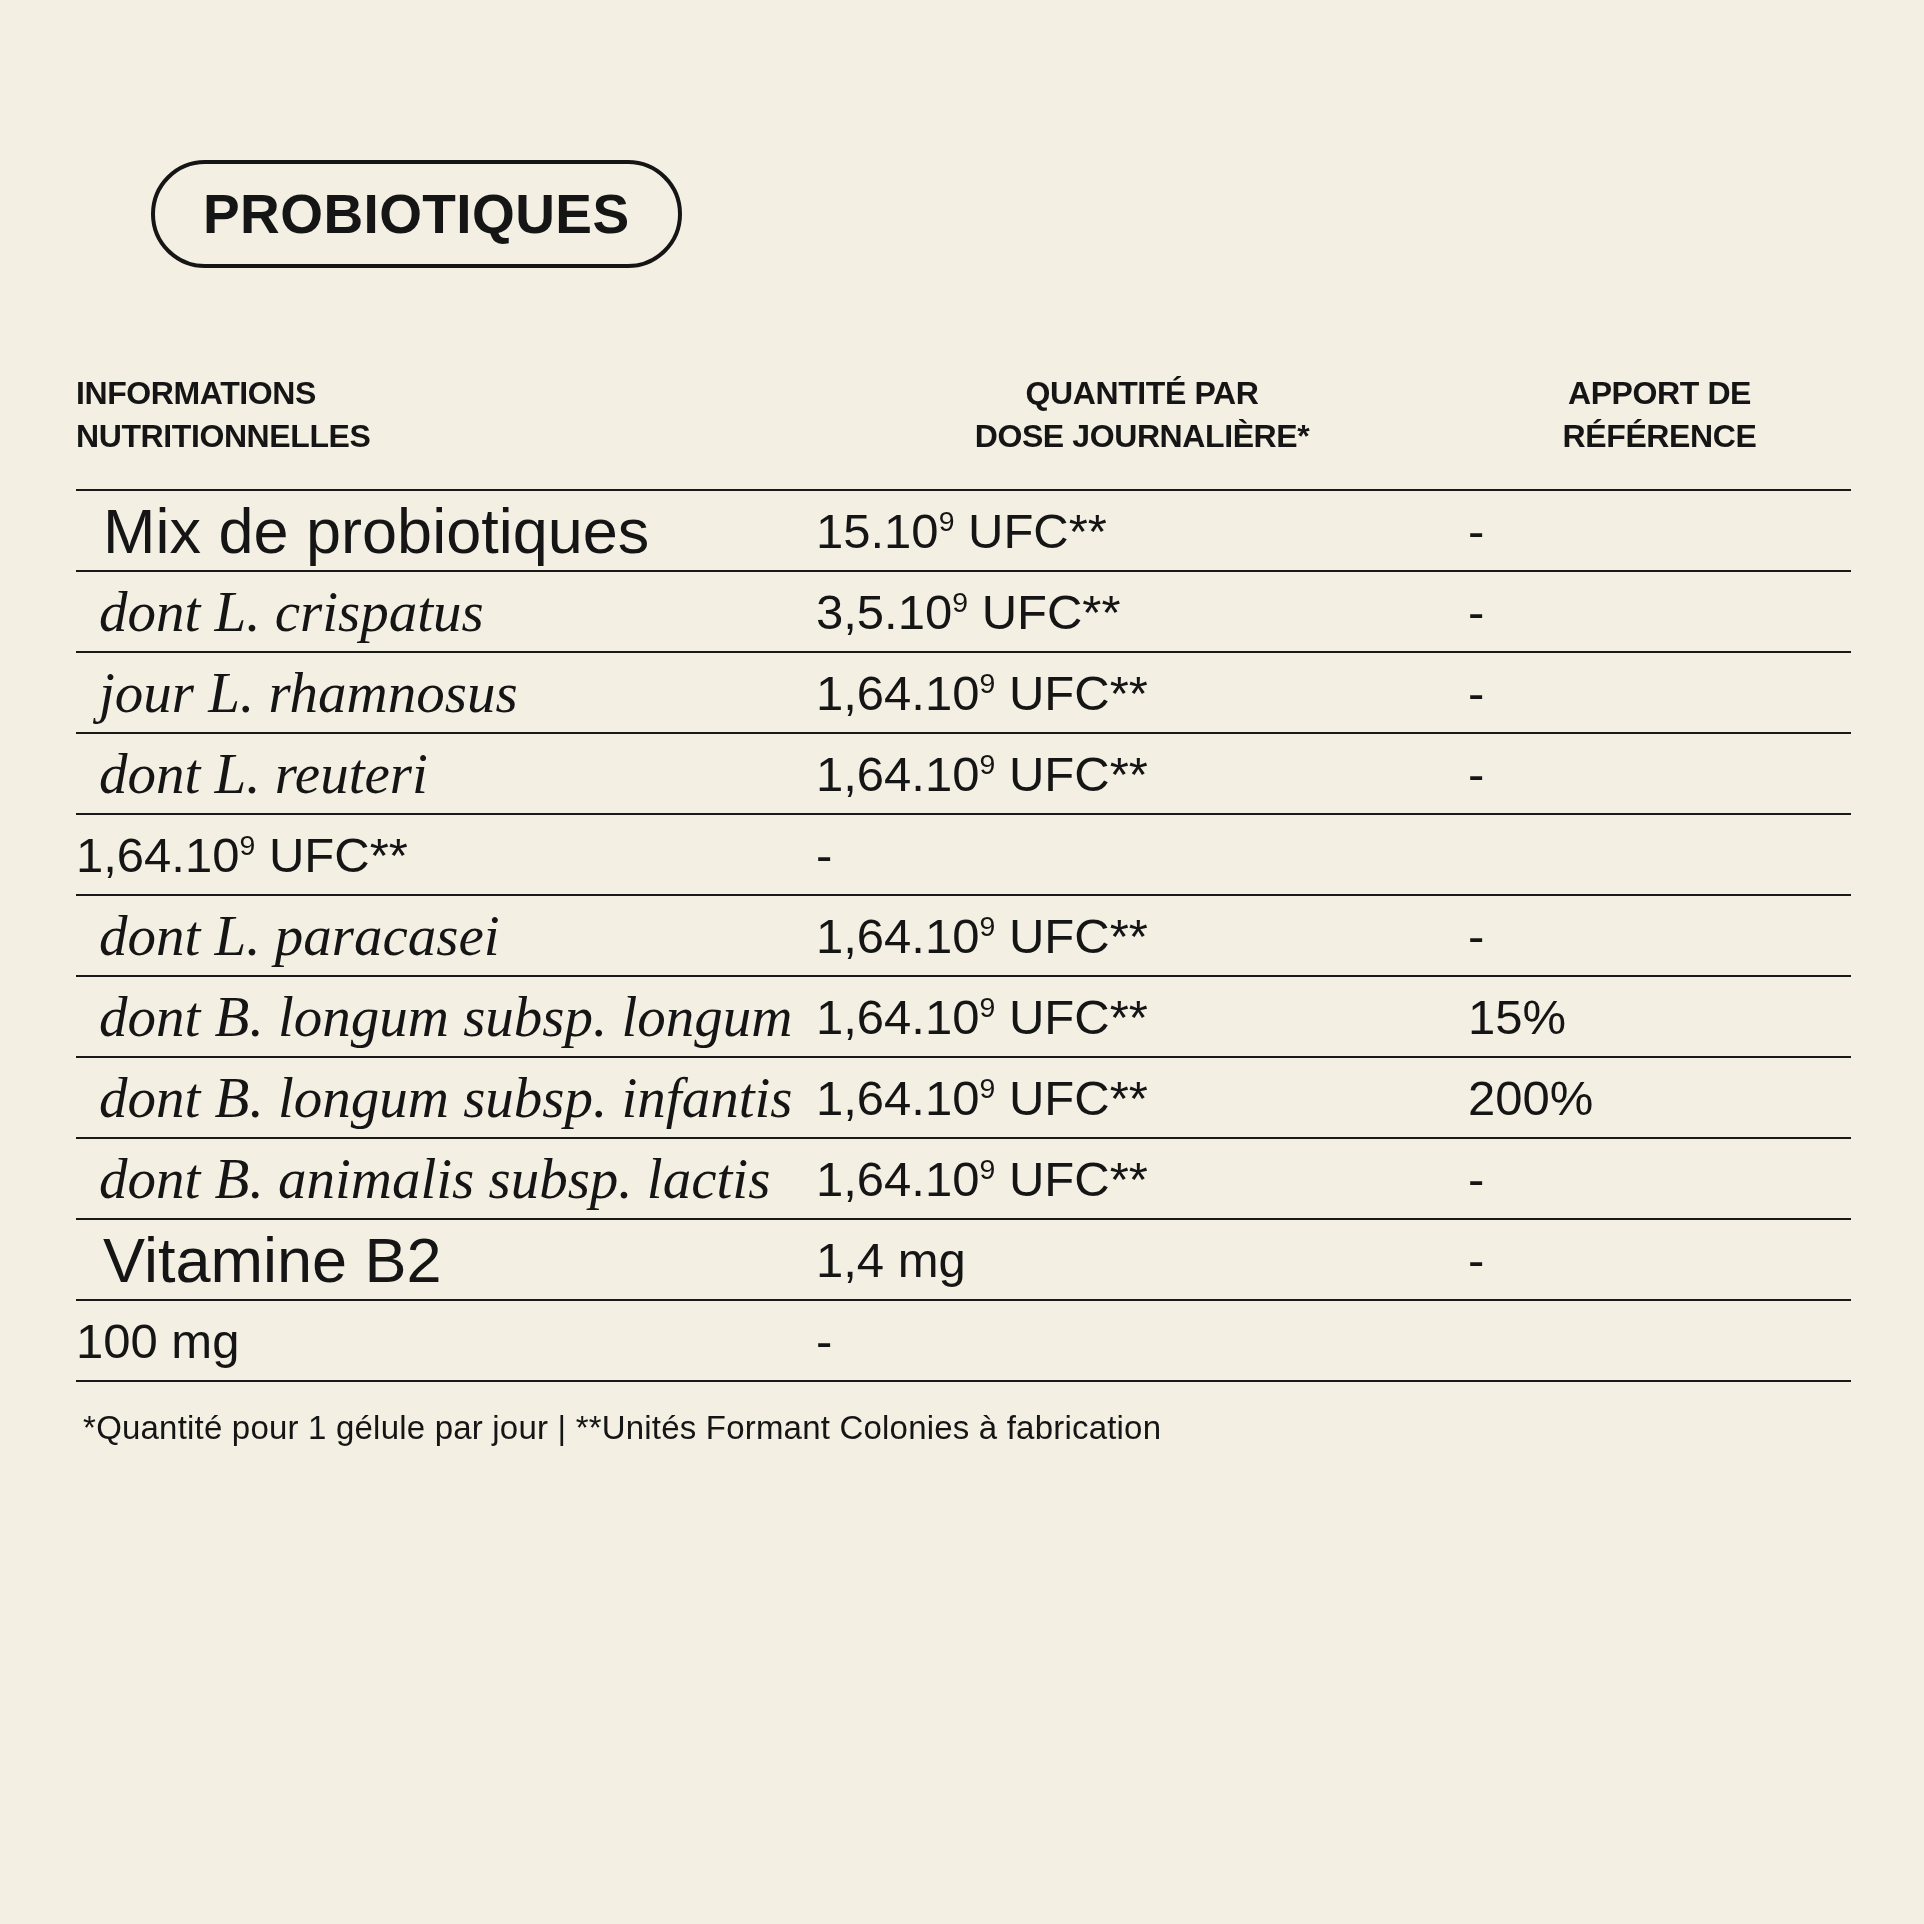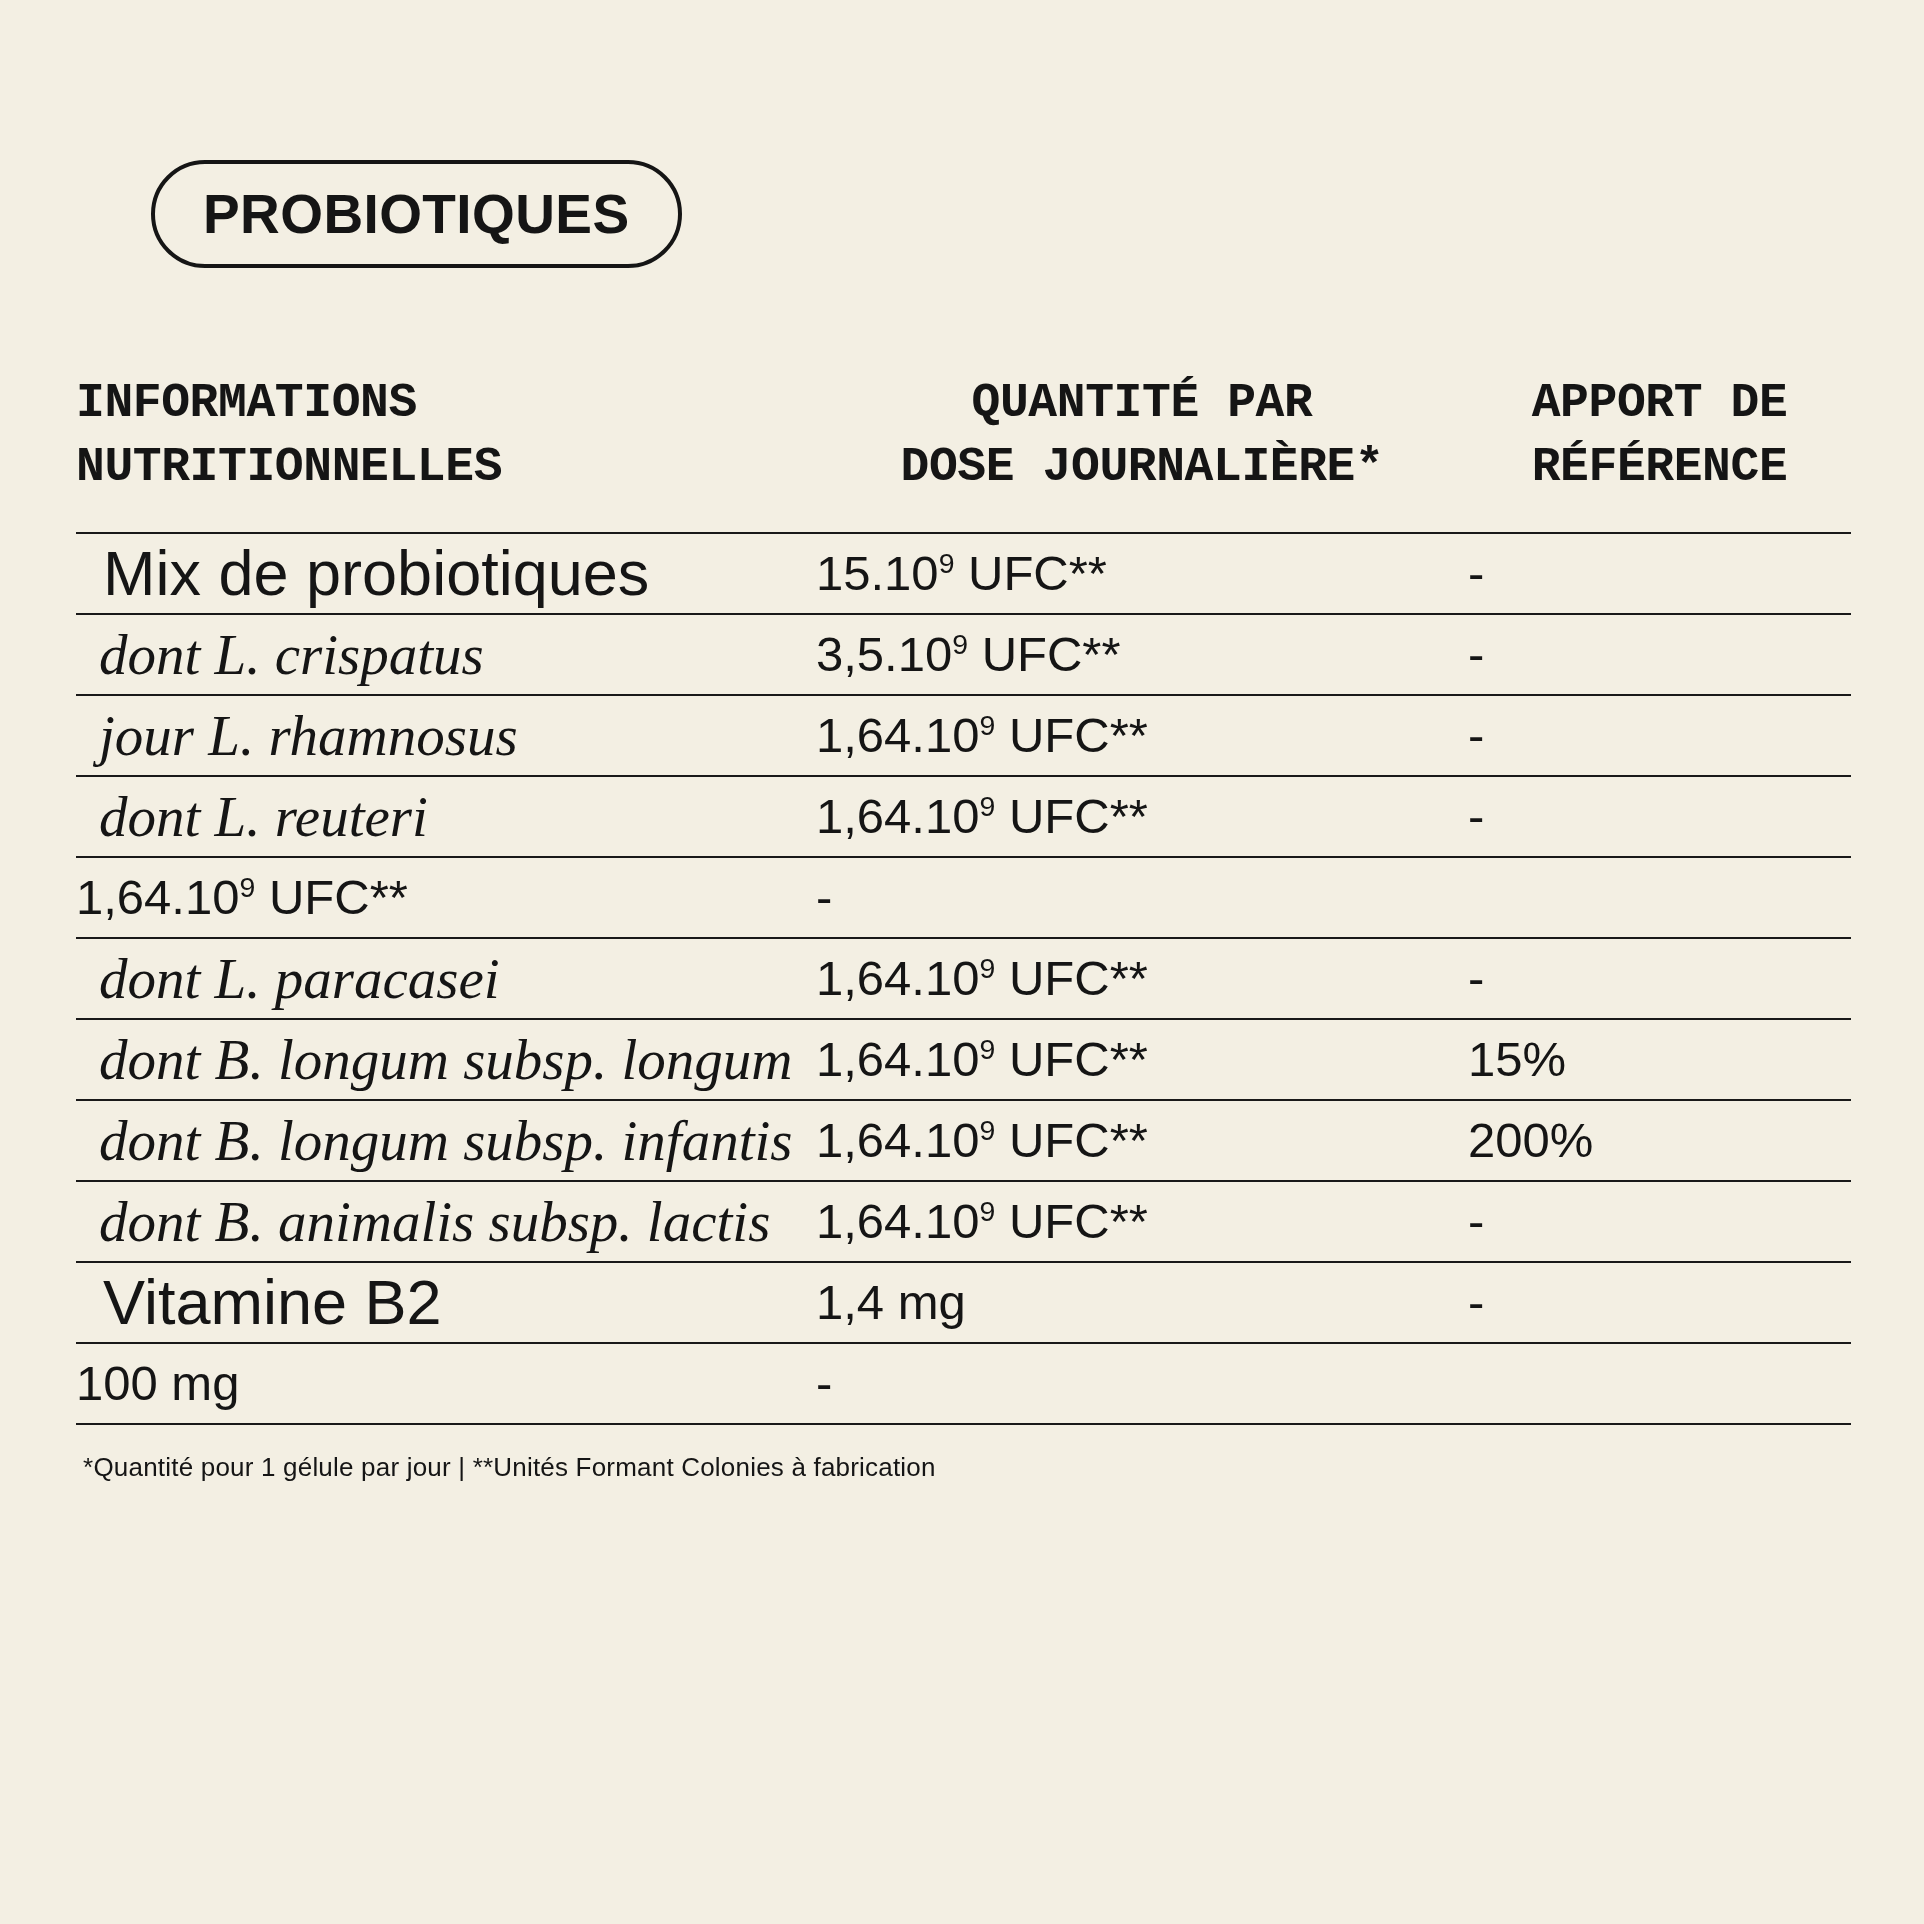--- a/index.html
+++ b/index.html
@@ -12,37 +12,37 @@
     position:absolute;left:151px;top:160px;
     display:inline-flex;align-items:center;
     border:4.5px solid #151515;border-radius:62px;
     padding:18px 48px;
     font-family:Liberation Sans, sans-serif;font-weight:bold;
     font-size:55px;letter-spacing:0.4px;
   }
   .panel{position:absolute;left:76px;top:372px;width:1775px}
   .thead{display:grid;grid-template-columns:740px 652px 383px;padding-bottom:32px}
   .th{
-    font-size:48px;font-weight:bold;line-height:1.33;
-    letter-spacing:-0.4px;white-space:pre-line;font-family:Liberation Mono, monospace;
+    font-size:32px;font-weight:bold;line-height:1.33;
+    letter-spacing:-0.4px;white-space:pre-line;
   }
   .th.center{text-align:center}
   .tbody{border-bottom:2.7px solid #191919}
   .row{
     display:grid;grid-template-columns:740px 652px 383px;
     height:79px;align-items:center;border-top:2.7px solid #191919;
   }
   .name{font-size:63px;padding-left:27px;white-space:nowrap}
   .name.serif{
     font-family:"Liberation Serif","DejaVu Serif",serif;
     font-style:italic;font-size:57px;padding-left:23px;
   }
   .qty,.ref{font-size:49px;white-space:nowrap}
   .qty sup{font-size:0.58em;vertical-align:super;line-height:0}
-  .footnote{margin-top:27px;padding-left:7.1px;font-size:26px;letter-spacing:0.2px}
+  .footnote{margin-top:27px;padding-left:7.1px;font-size:33px;letter-spacing:0.2px}
 </style>
 </head>
 <body style="background: rgb(243, 239, 227); color: rgb(21, 21, 21);">
 
 <div class="badge">
   <span>PROBIOTIQUES</span>
 </div>
 
 <div class="panel">
   <div class="thead">

